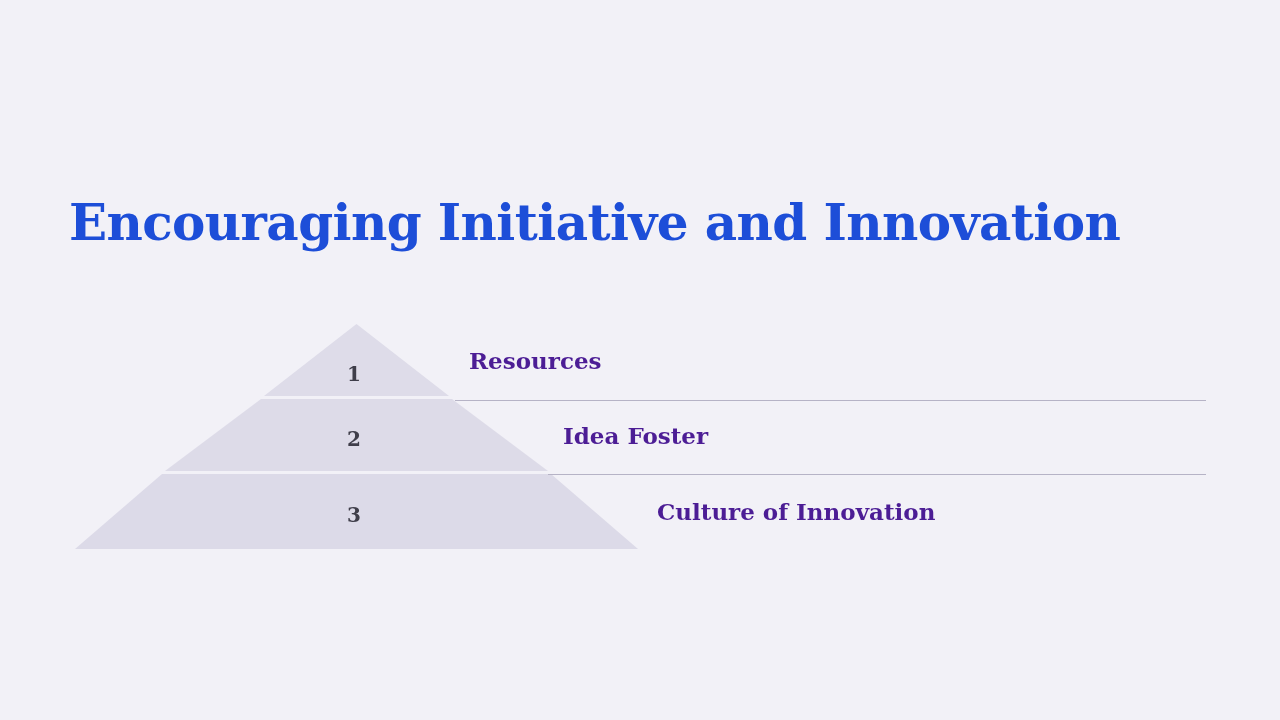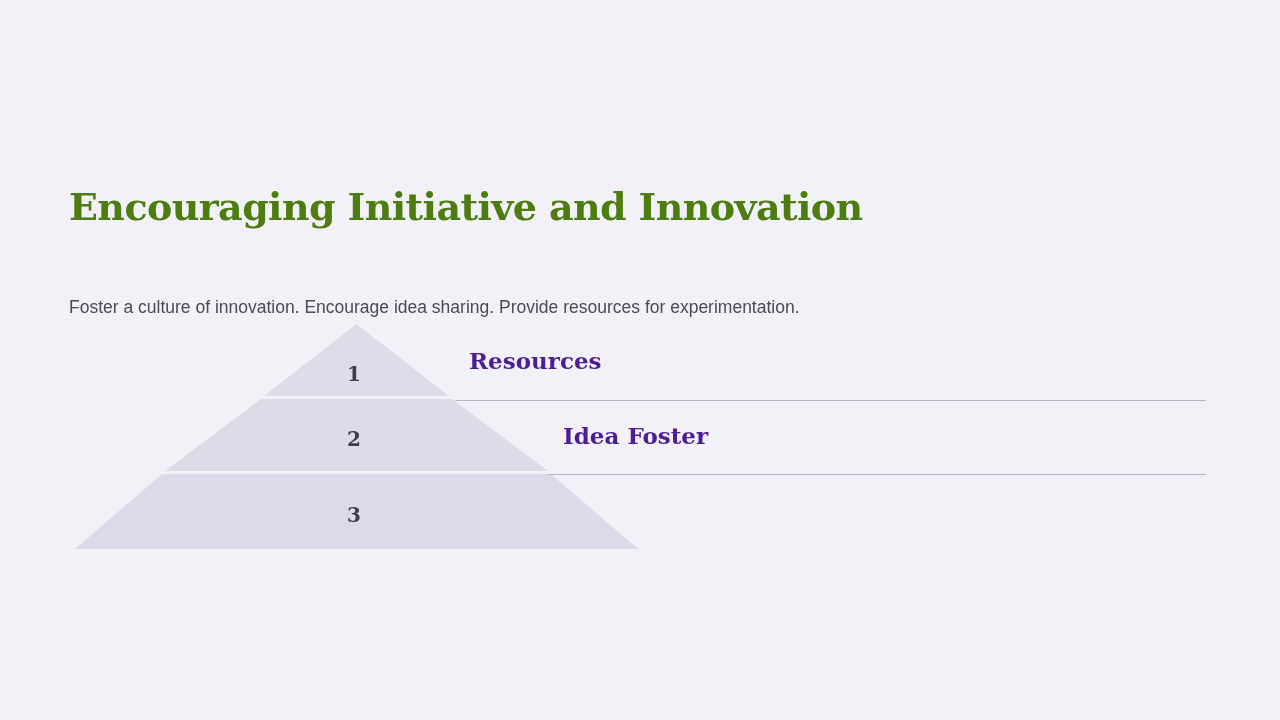--- a/index.html
+++ b/index.html
@@ -21,24 +21,24 @@
   }
 
   
   .slide-title {
     position: absolute;
     left: 69px;
     top: 160px;
     width: 1140px;
     font-family: "DejaVu Serif", "Liberation Serif", serif;
     font-weight: bold;
-    font-size: 38px;
+    font-size: 50px;
     line-height: 1.16;
     letter-spacing: -0.6px;
-    color: #4d7c0f;
+    color: #1d4ed8;
     white-space: nowrap;
   }
   .slide-subtitle {
     position: absolute;
     left: 69px;
     top: 277px;
     width: 1100px;
     font-family: "Liberation Sans", sans-serif;
     font-size: 17.5px;
     line-height: 1.4;
@@ -99,36 +99,36 @@
   .tier-divider.d1 { left: 455px; top: 400px; width: 751px; }
   .tier-divider.d2 { left: 548px; top: 474px; width: 658px; }
 </style>
 </head>
 <body>
 
 <div class="slide">
 
   <h1 class="slide-title">Encouraging Initiative and Innovation</h1>
 
-  <p class="slide-subtitle">Foster a culture of innovation. Encourage idea sharing. Provide resources for experimentation.</p>
 
   <div class="pyramid">
     <svg viewBox="0 0 563 225" xmlns="http://www.w3.org/2000/svg" aria-hidden="true">
 
       <polygon class="tier-shape-1" points="281.5,0 374,72 189,72"></polygon>
 
       <polygon class="tier-shape-2" points="186,75 377,75 473,147 90,147"></polygon>
 
       <polygon class="tier-shape-3" points="87,150 476,150 563,225 0,225"></polygon>
     </svg>
   </div>
 
   <span class="tier-number n1">1</span>
   <span class="tier-number n2">2</span>
   <span class="tier-number n3">3</span>
 
   <span class="tier-label l1">Resources</span>
   <span class="tier-label l2">Idea Foster</span>
+  <span class="tier-label l3">Culture of Innovation</span>
 
   <div class="tier-divider d1"></div>
   <div class="tier-divider d2"></div>
 
 </div>
 
 </body></html>

